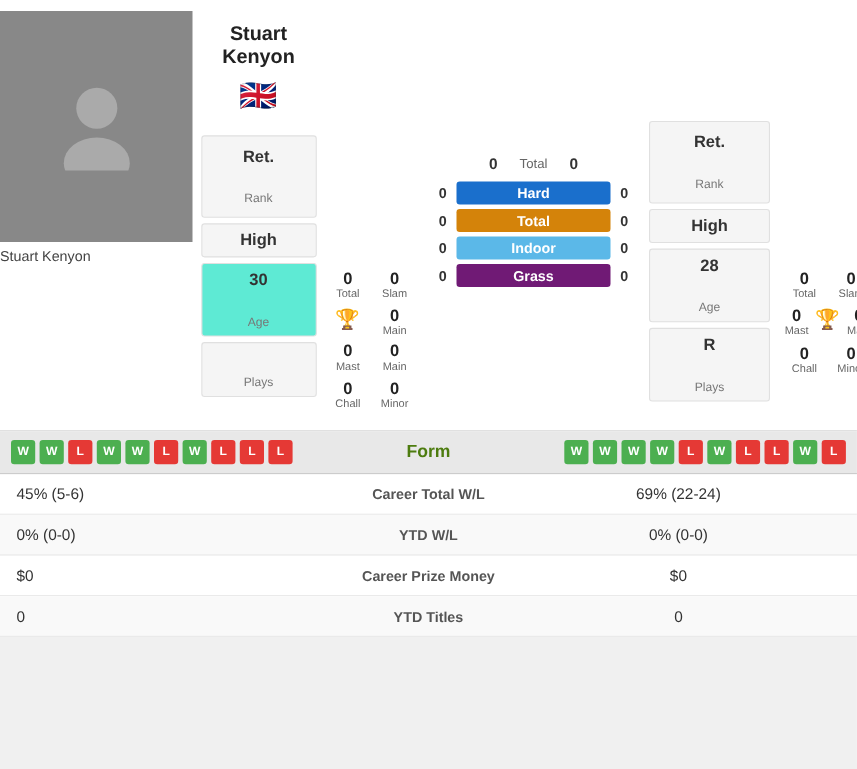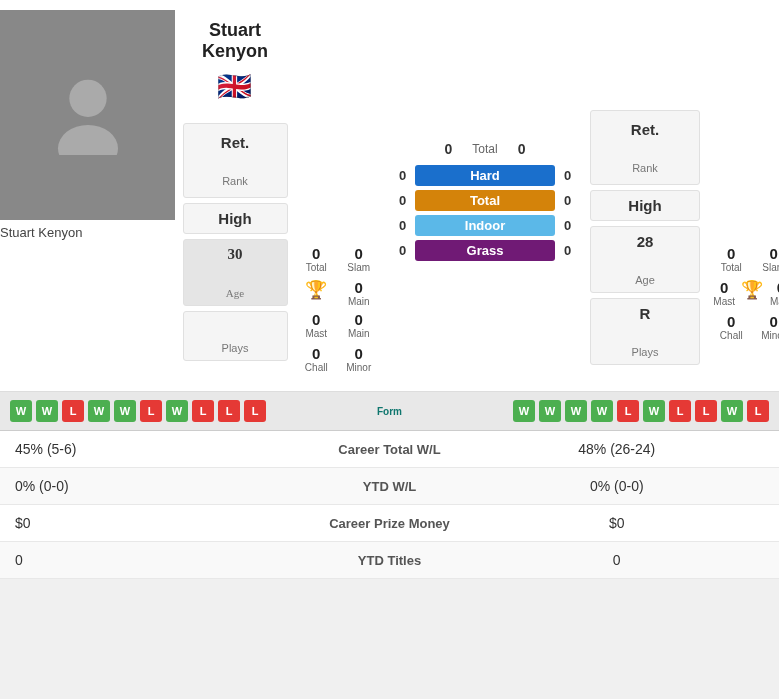--- a/index.html
+++ b/index.html
@@ -143,28 +143,27 @@
       background: #f5f5f5;
       border: 1px solid #e0e0e0;
       border-radius: 3px;
       width: 105px;
       text-align: center;
       padding: 6px 5px;
       margin-top: 5px;
     }
 
     .center-age-box {
-      background: #e5e5e5;
+      background: #5eead4;
       border: 1px solid #e0e0e0;
       border-radius: 3px;
       width: 105px;
       text-align: center;
       padding: 6px 5px;
       margin-top: 5px;
-      font-family: Liberation Serif, serif;
     }
 
     .center-plays-box {
       background: #f5f5f5;
       border: 1px solid #e0e0e0;
       border-radius: 3px;
       width: 105px;
       text-align: center;
       padding: 6px 5px;
       margin-top: 5px;
@@ -244,23 +243,23 @@
 
     .form-left {
       flex: 1;
       display: flex;
       gap: 4px;
     }
 
     .form-label {
       width: 100px;
       text-align: center;
-      font-size: 10px;
-      font-weight: bold;
-      color: #0f766e;
+      font-size: 16px;
+      font-weight: bold;
+      color: #4d7c0f;
     }
 
     .form-right {
       flex: 1;
       display: flex;
       gap: 4px;
       justify-content: flex-end;
     }
 
     .form-badge {
@@ -552,21 +551,21 @@
         <div class="form-badge loss">L</div>
         <div class="form-badge win">W</div>
         <div class="form-badge loss">L</div>
       </div>
   </div>
 
   <div class="stats-table" id="stats-table">
       <div class="stats-table-row">
         <div class="stats-table-left">45% (5-6)</div>
         <div class="stats-table-center">Career Total W/L</div>
-        <div class="stats-table-right">48% (26-24)</div>
+        <div class="stats-table-right">69% (22-24)</div>
       </div>
       <div class="stats-table-row">
         <div class="stats-table-left">0% (0-0)</div>
         <div class="stats-table-center">YTD W/L</div>
         <div class="stats-table-right">0% (0-0)</div>
       </div>
       <div class="stats-table-row">
         <div class="stats-table-left">$0</div>
         <div class="stats-table-center">Career Prize Money</div>
         <div class="stats-table-right">$0</div>

